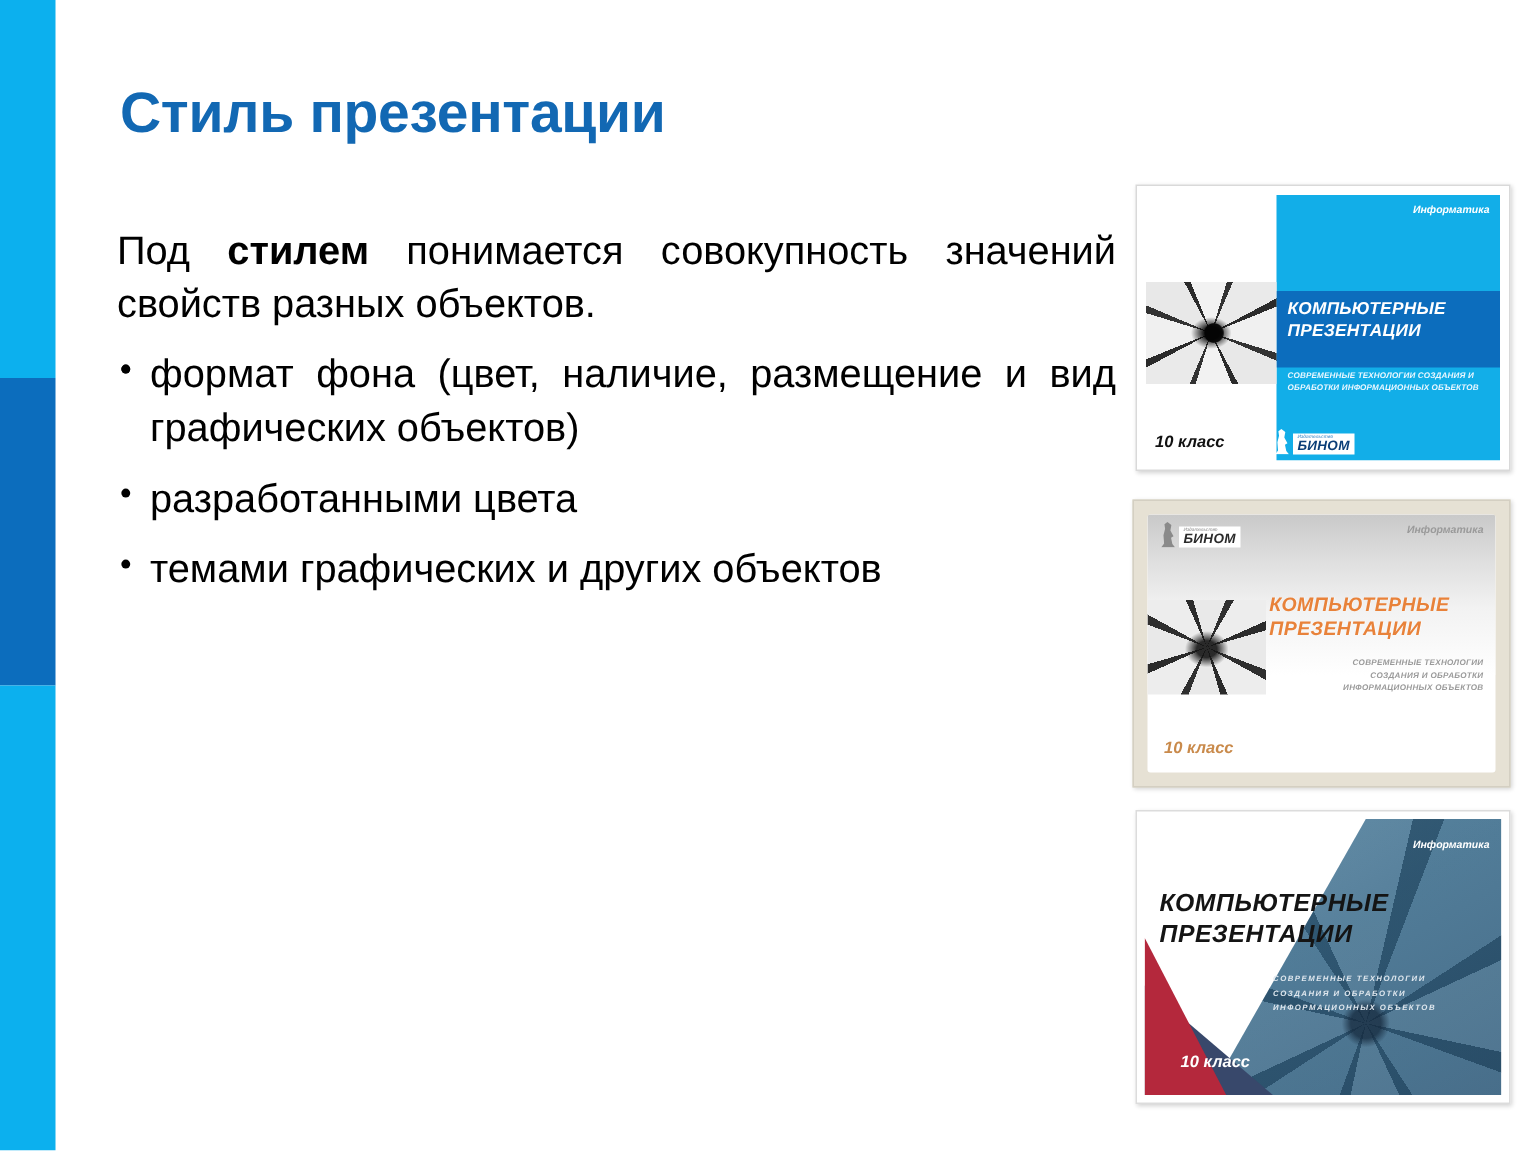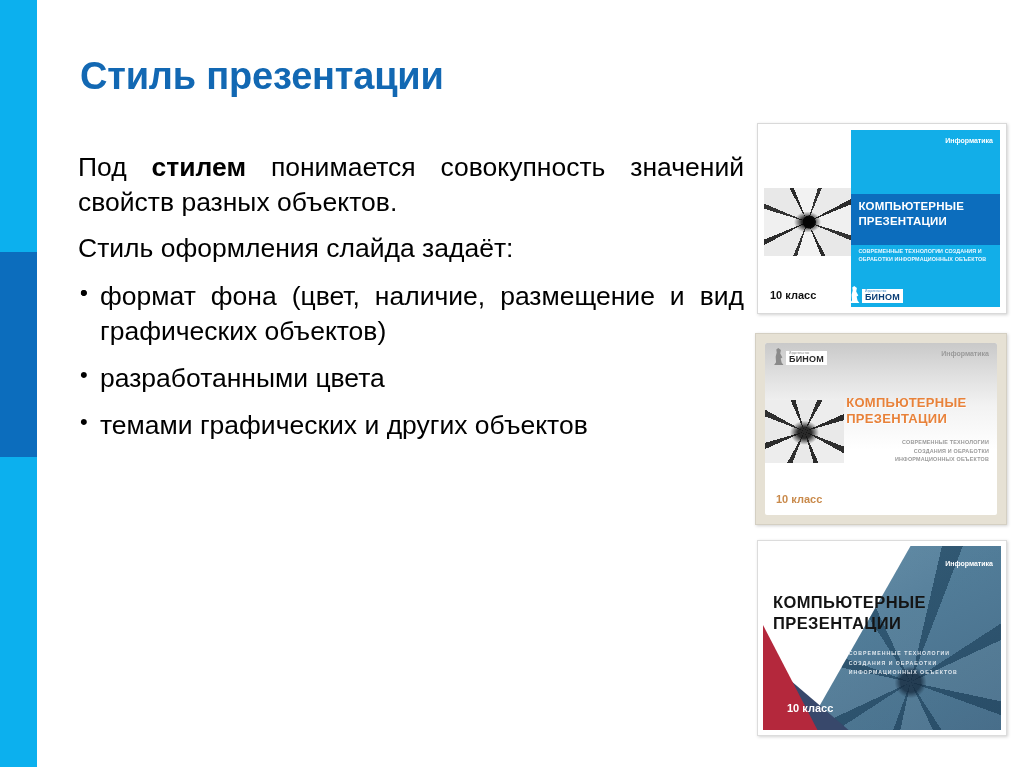--- a/index.html
+++ b/index.html
@@ -70,20 +70,21 @@
     left: 2px; top: -1px;
     font-size: 22px;
     line-height: 1.33;
   }
 
   
   .thumb {
     position: absolute;
     box-sizing: border-box;
     overflow: hidden;
+    font-style: italic;
   }
 
   
   #thumb-1 {
     left: 757px; top: 123px;
     width: 250px; height: 191px;
     background: #ffffff;
     border: 1px solid #d9d9d9;
     box-shadow: 1px 1px 3px rgba(0,0,0,0.18);
     padding: 6px;
@@ -230,21 +231,20 @@
   <div class="stripe-seg" id="stripe-middle"></div>
   <div class="stripe-seg" id="stripe-bottom"></div>
 </div>
 
 <h1 id="slide-title">Стиль презентации</h1>
 
 <div id="body-column">
 
   <p class="para"><span>Под </span><b>стилем</b><span> понимается совокупность значений свойств разных объектов.</span></p>
 
-  <p class="para">Стиль оформления слайда задаёт:</p>
 
   <ul class="bullet-list">
     <li class="bullet-item">
       <span class="dot">•</span>
     </li>
     <li class="bullet-item">
       <span class="dot">•</span>
       <span>формат фона (цвет, наличие, размещение и вид графических объектов)</span>
     </li>
     <li class="bullet-item">

